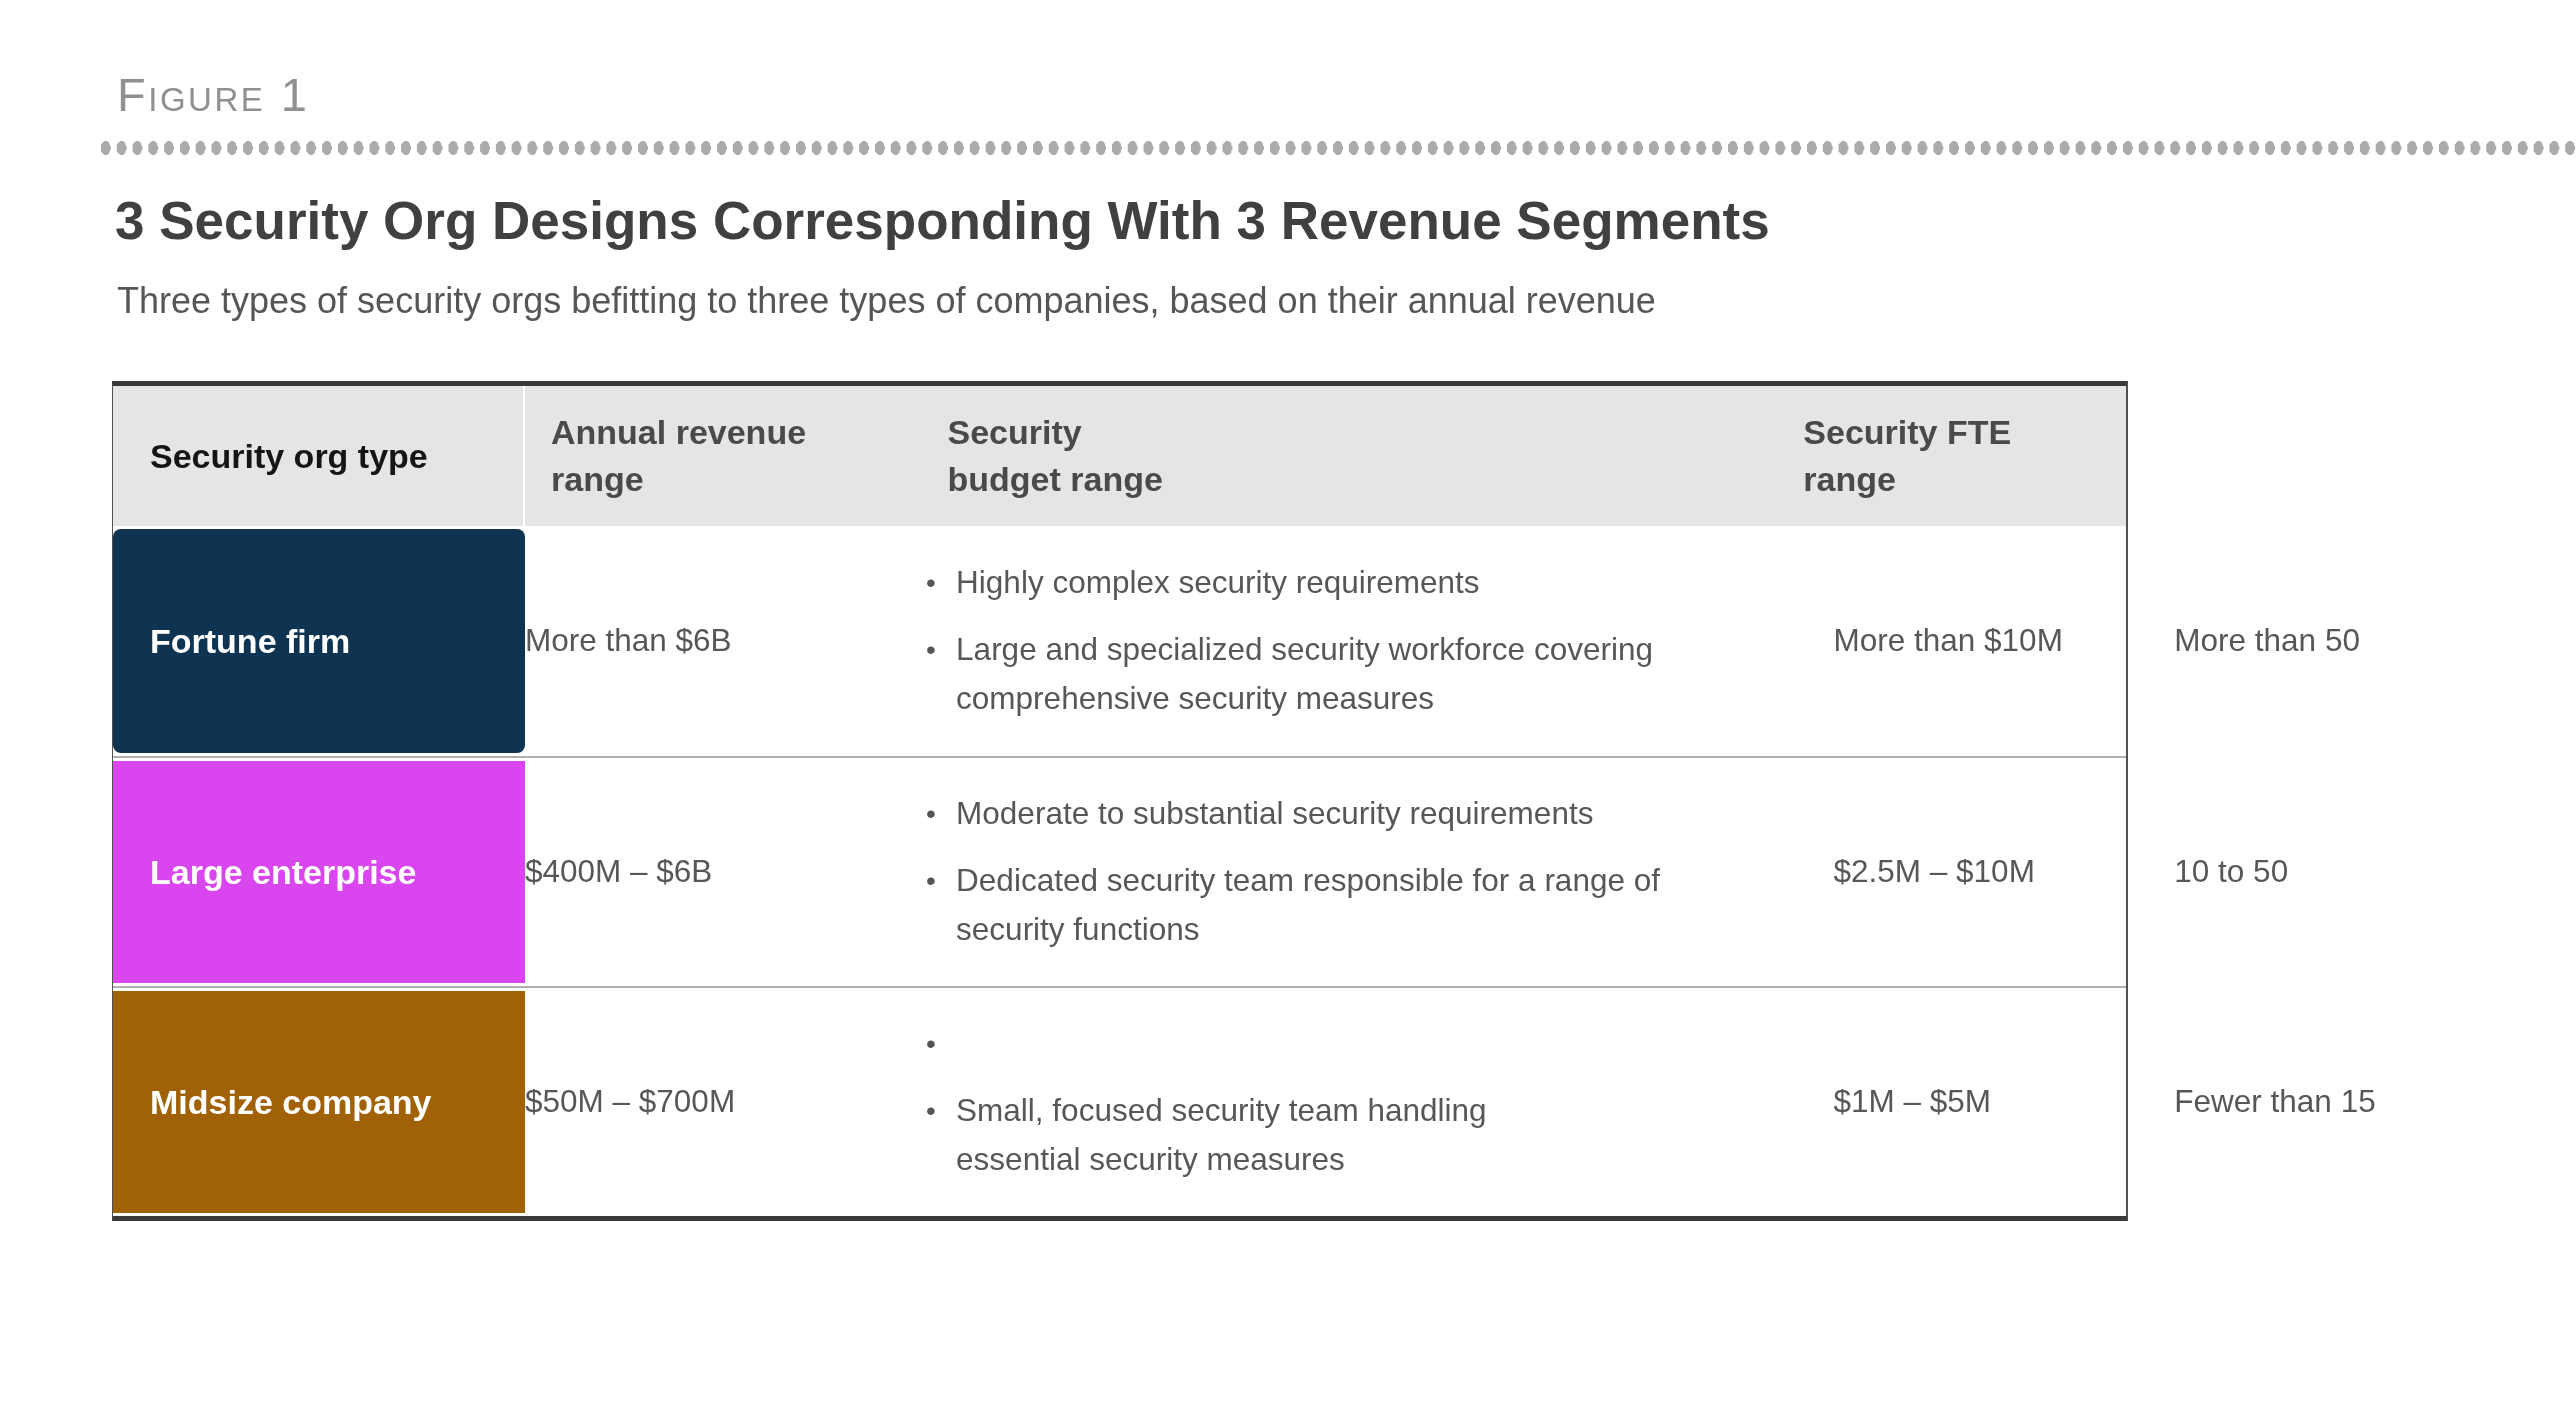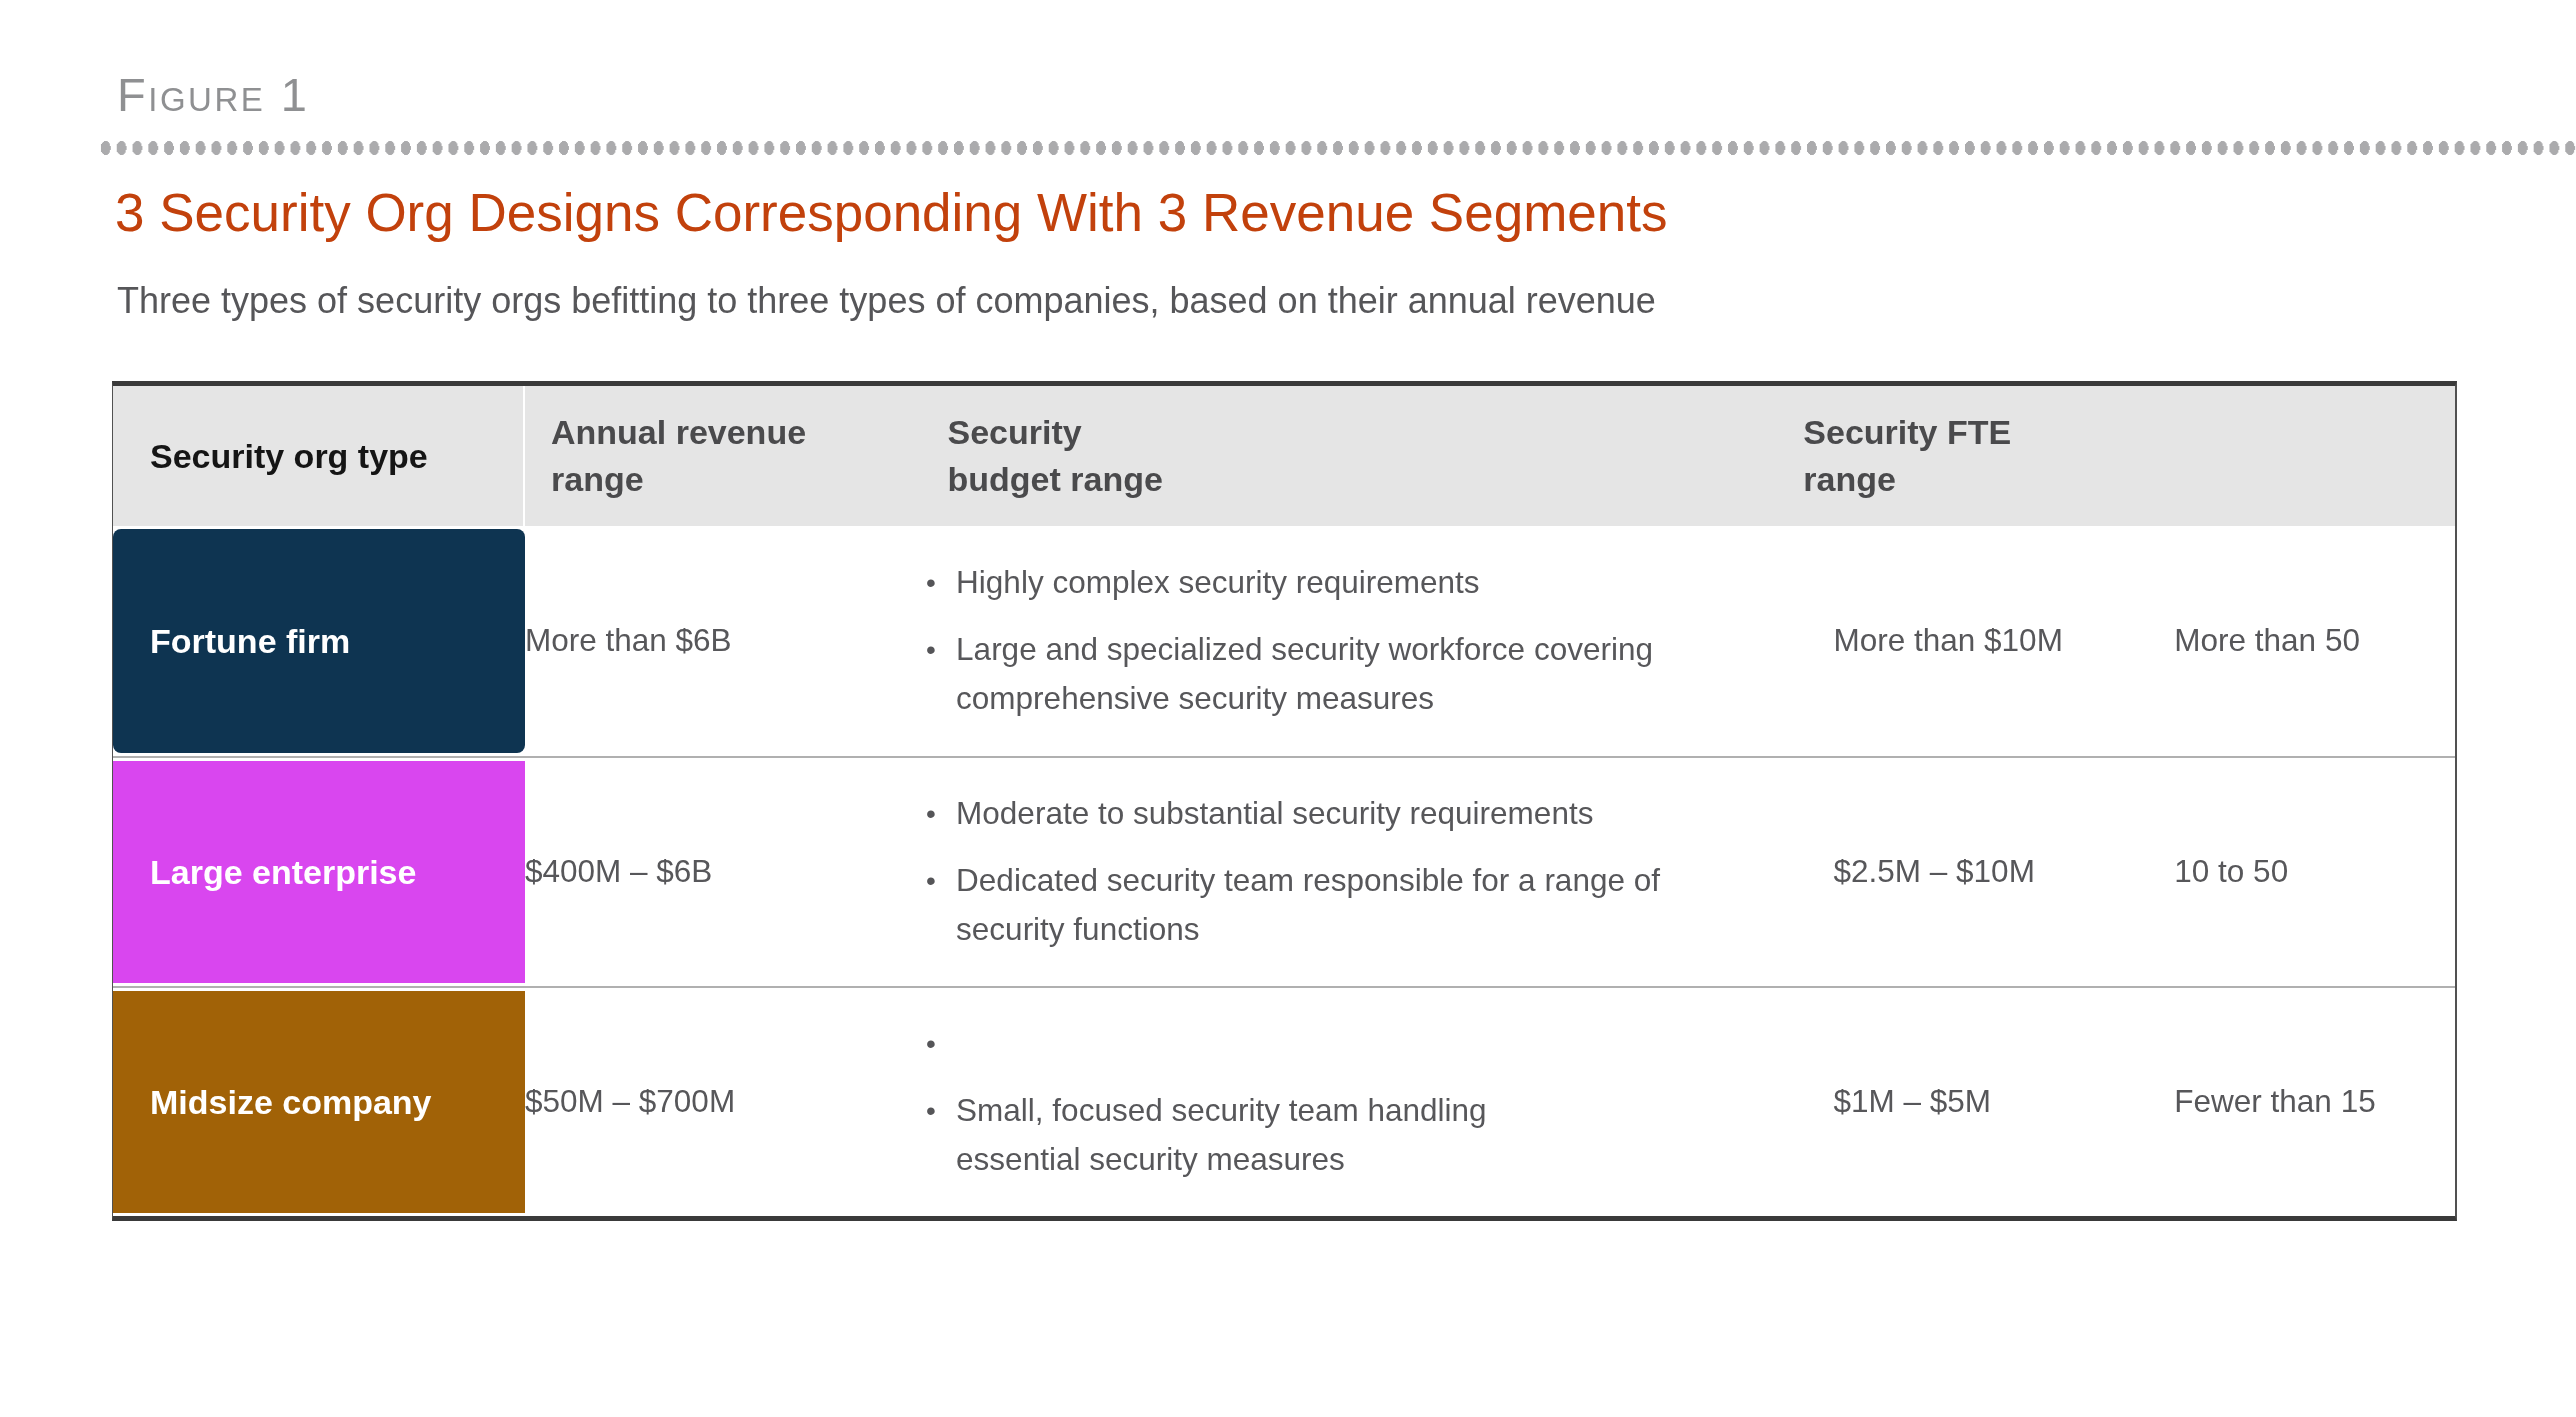--- a/index.html
+++ b/index.html
@@ -15,31 +15,31 @@
     position:absolute;left:117px;top:71px;
     font-size:47px;font-weight:300;letter-spacing:2.5px;
     font-variant:small-caps;color:#8f9092;line-height:1;
   }
   .dots{
     position:absolute;left:98px;right:0;top:139px;height:17.6px;
     background-image:radial-gradient(ellipse 5px 7px at 7.6px 8.8px,#ababad 97%,rgba(0,0,0,0) 100%);
     background-size:15.8px 17.6px;background-repeat:repeat-x;
   }
   .page-title{
-    position:absolute;left:115px;top:184px;
-    font-size:53px;font-weight:400;color:#c2410c;line-height:1.1;
+    position:absolute;left:115px;top:192px;
+    font-size:53px;font-weight:700;color:#404040;line-height:1.1;
   }
   .page-subtitle{
     position:absolute;left:117px;top:279px;
     font-size:36px;font-weight:400;color:#565659;line-height:1.2;
   }
 
   
   .org-table{
-    position:absolute;left:112px;top:381px;width:2345px;
+    position:absolute;left:112px;top:381px;width:2016px;
     border-top:5px solid #3a3a3a;border-bottom:5px solid #3a3a3a;
     border-left:1.9px solid #515151;border-right:2.5px solid #515151;
     box-sizing:border-box;
   }
   .t-row{
     display:grid;
     grid-template-columns:412px 391px 886px 371px 282px;
     box-sizing:border-box;
   }
   .t-head{

